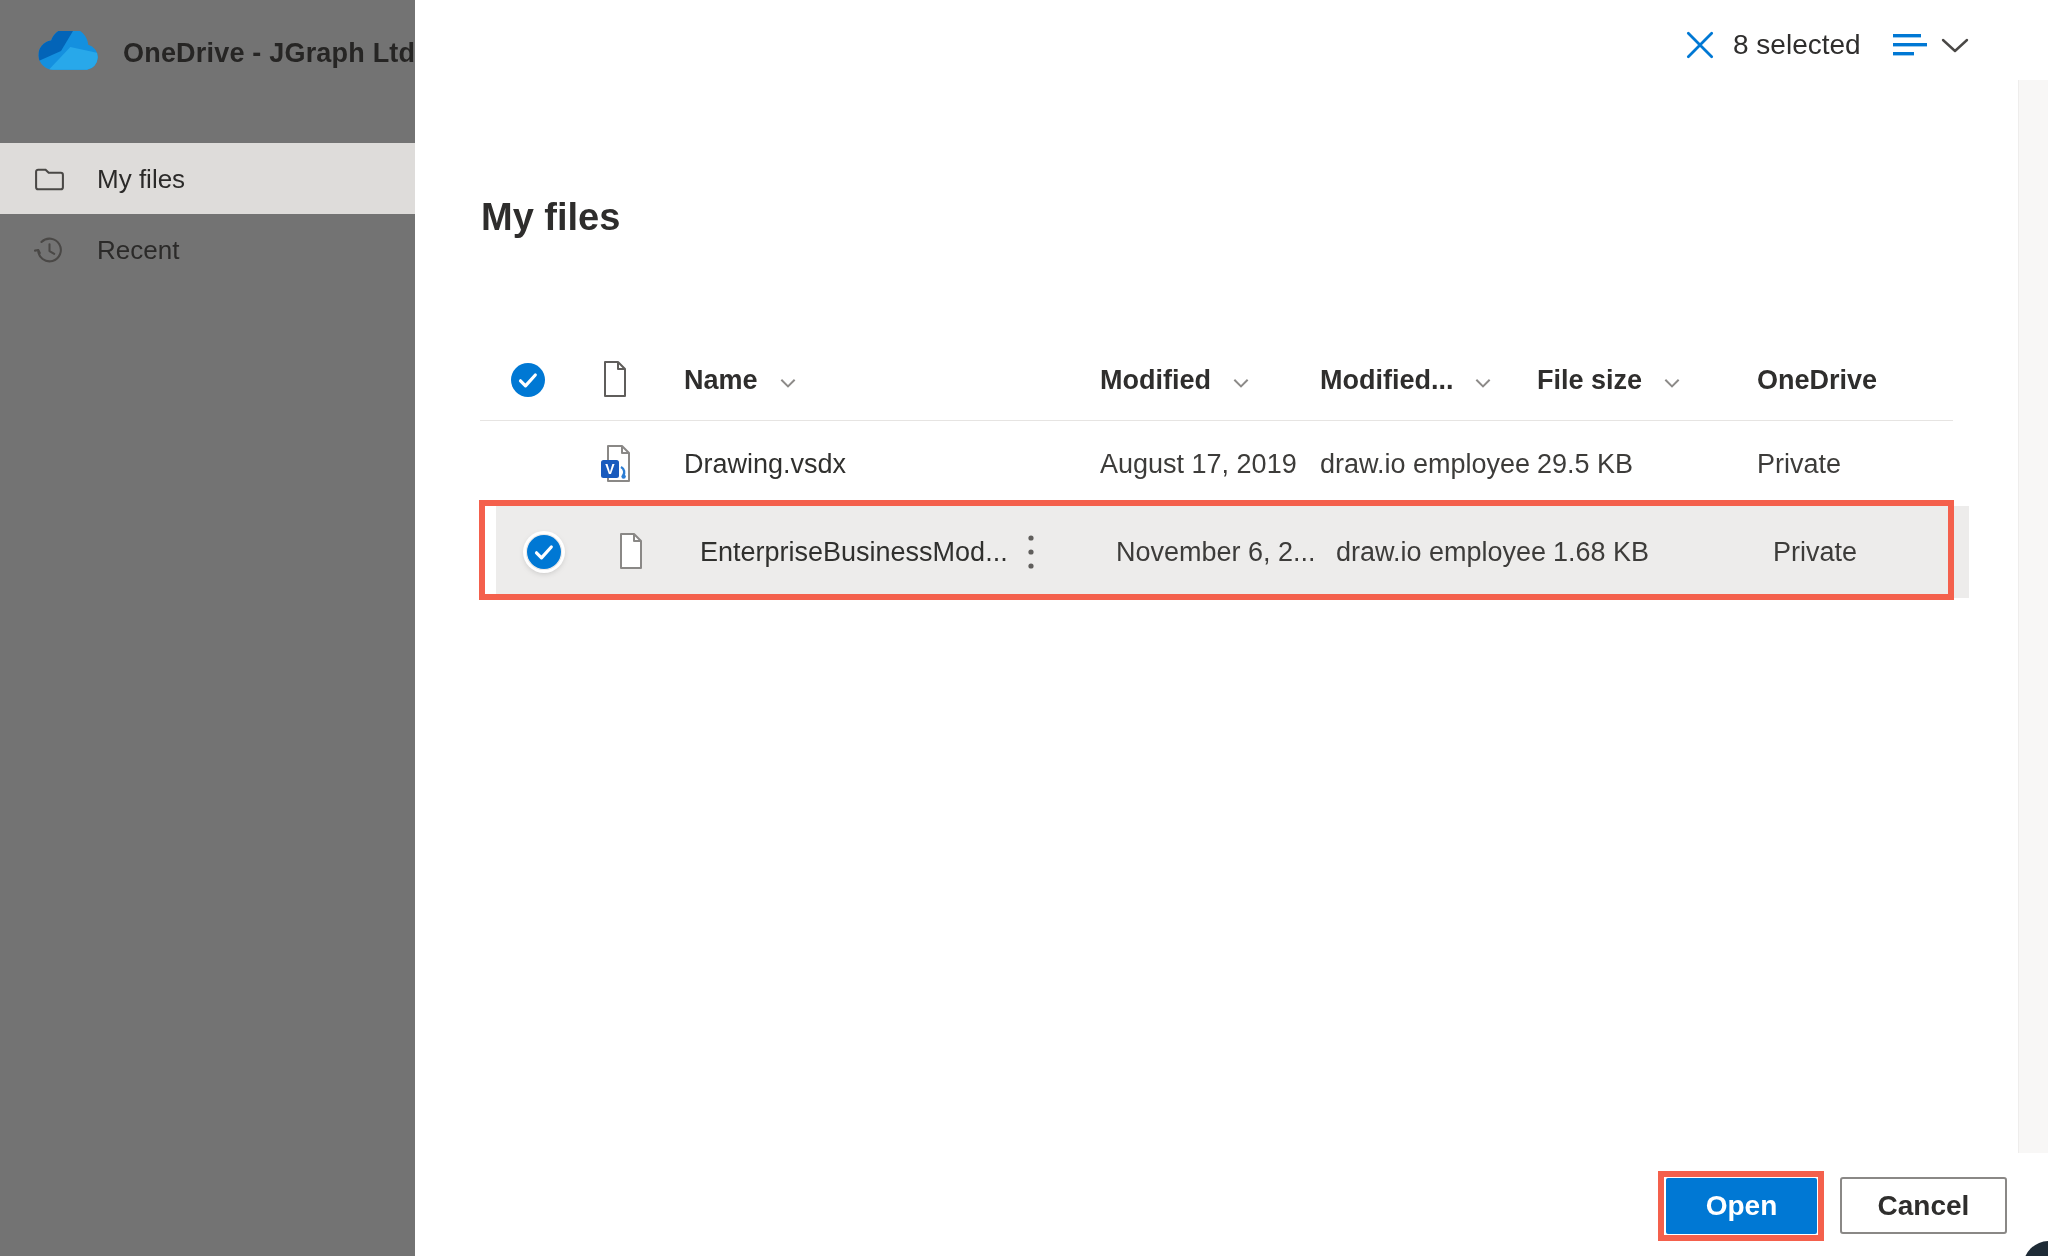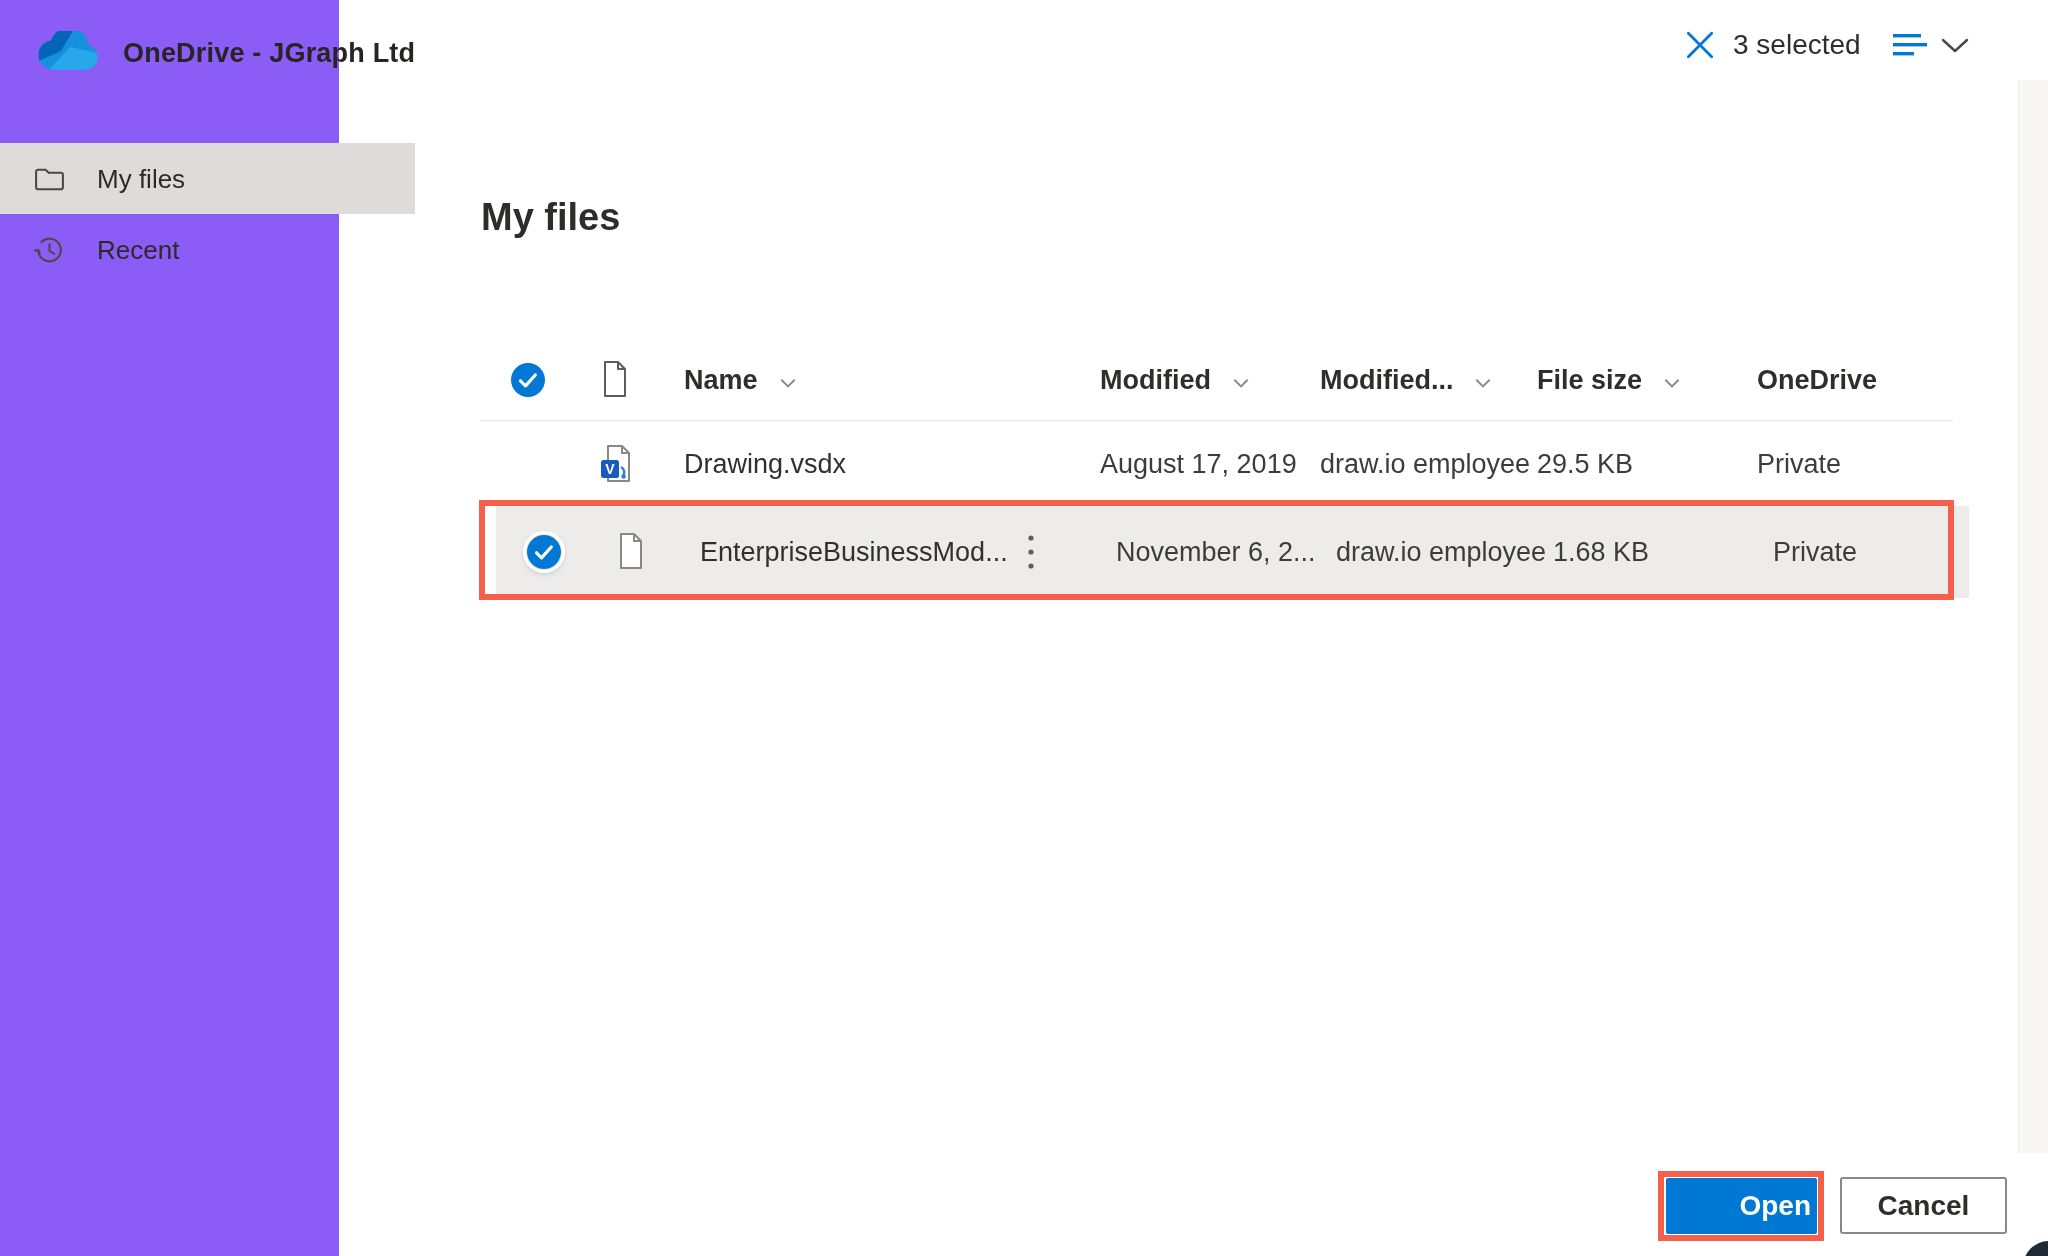--- a/index.html
+++ b/index.html
@@ -10,22 +10,22 @@
     background: #ffffff;
     font-family: "Liberation Sans", sans-serif;
     overflow: hidden;
     color: #323130;
   }
 
   
   .sidebar {
     position: absolute;
     left: 0; top: 0; bottom: 0;
-    width: 339px;
-    background: #8b5cf6;
+    width: 415px;
+    background: #737373;
   }
   .brand {
     position: absolute;
     left: 37px; top: 30px;
     display: flex;
     align-items: center;
     gap: 22px;
   }
   .brand-title {
     font-size: 27px;
@@ -160,21 +160,20 @@
     left: 1666px; top: 1178px;
     width: 151px; height: 56px;
     background: #0078d4;
     color: #ffffff;
     border: none;
     font-family: "Liberation Sans", sans-serif;
     font-size: 28px;
     font-weight: 700;
     cursor: pointer;
     border-radius: 2px;
-    text-align: right;
   }
   .btn-cancel {
     position: absolute;
     left: 1840px; top: 1177px;
     width: 167px; height: 57px;
     background: #ffffff;
     color: #2f2e2d;
     border: 2px solid #8a8886;
     border-radius: 3px;
     font-family: "Liberation Sans", sans-serif;
@@ -244,21 +243,21 @@
       <span class="nav-label">Recent</span>
     </div>
 
   </aside>
 
   <span class="topbar-dismiss">
     <svg viewBox="0 0 32 32" width="34" height="34" stroke="#0078d4" stroke-width="2.6" stroke-linecap="round">
       <path d="M5 5 L27 27 M27 5 L5 27"></path>
     </svg>
   </span>
-  <span class="selection-count">3 selected</span>
+  <span class="selection-count">8 selected</span>
   <span class="topbar-sort">
     <svg viewBox="0 0 40 26" width="40" height="26">
       <rect x="1" y="1" width="28" height="3.4" fill="#0078d4"></rect>
       <rect x="1" y="10" width="34" height="3.4" fill="#0078d4"></rect>
       <rect x="1" y="19" width="21" height="3.4" fill="#0078d4"></rect>
     </svg>
   </span>
   <span class="topbar-chevron">
     <svg viewBox="0 0 34 26" width="34" height="26" fill="none" stroke="#4a4846" stroke-width="2.4" stroke-linecap="round" stroke-linejoin="round">
       <path d="M5 7 l12 11 12-11"></path>

